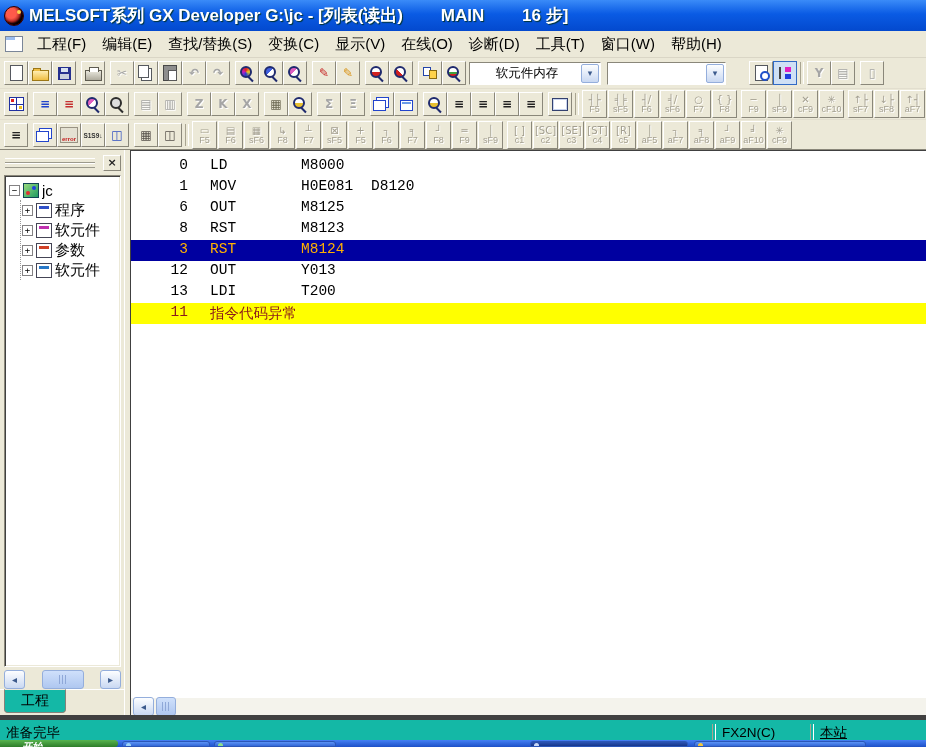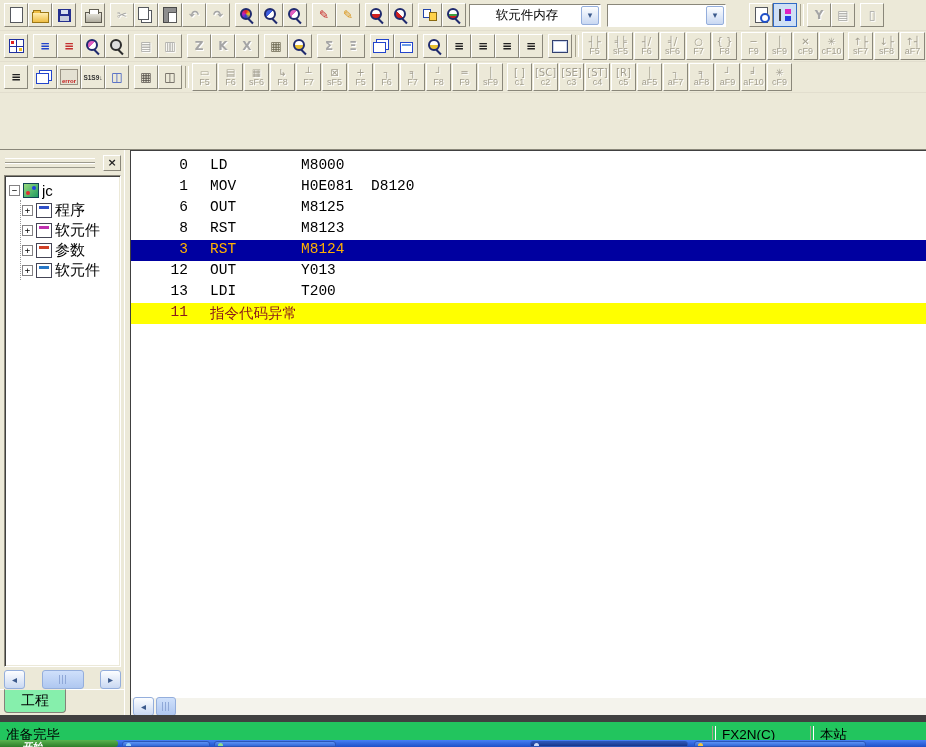--- a/index.html
+++ b/index.html
@@ -105,57 +105,76 @@
   .t-icon.root::after{content:"";position:absolute;right:2px;top:2px;width:4px;height:4px;background:#2040E0;border-radius:50%;}
   .t-icon .mark{position:absolute;left:2px;top:2px;right:2px;height:3px;}
   .tree-label{overflow:hidden;}
   .sb-hscroll{height:20px;margin:2px 3px 0 4px;display:flex;align-items:center;justify-content:space-between;}
   .xp-btn{width:19px;height:17px;background:linear-gradient(#FDFEFF,#C9D8F2);border:1px solid #94AEDC;border-radius:3px;
           display:flex;align-items:center;justify-content:center;color:#3C5A8C;font-size:10px;font-weight:bold;}
   .xp-thumb{width:40px;height:17px;background:linear-gradient(#CFE0FB,#AFC7F0);border:1px solid #94AEDC;border-radius:3px;
             display:flex;align-items:center;justify-content:center;}
   .xp-thumb::after{content:"";width:8px;height:9px;background:repeating-linear-gradient(90deg,#8FA8D8 0 1px,transparent 1px 3px);}
   .sb-tabrow{height:26px;display:flex;align-items:flex-start;padding-left:4px;border-top:1px solid #fff;}
-  .sb-tab{width:60px;height:22px;background:#86efac;border:1px solid #84827A;border-top:1px solid #ECE9D8;
+  .sb-tab{width:60px;height:22px;background:#14b8a6;border:1px solid #84827A;border-top:1px solid #ECE9D8;
           border-radius:0 0 4px 4px;display:flex;align-items:center;justify-content:center;font-size:14px;margin-top:-1px;}
   .splitter{width:5px;flex:0 0 auto;background:#ECE9D8;border-left:1px solid #fff;}
   
   .listwin{flex:1;background:#fff;position:relative;border-top:1px solid #404040;border-left:1px solid #404040;overflow:hidden;}
   .rows{position:absolute;top:5px;left:0;right:0;font-family:"Liberation Mono","DejaVu Sans Mono",monospace;font-size:14.5px;}
   .row{height:21px;position:relative;color:#000;}
   .row .step{position:absolute;left:0;width:57px;text-align:right;top:1px;}
   .row .mn{position:absolute;left:79px;top:1px;white-space:pre;}
   .row .op1{position:absolute;left:170px;top:1px;}
   .row .op2{position:absolute;left:240px;top:1px;}
   .row.selected{background:var(--sel-bg);color:var(--sel-text);box-shadow:0 1px 0 #fff,0 -1px 0 #fff;}
   .row.error{background:var(--err-bg);color:var(--err-text);}
   .list-hscroll{position:absolute;left:0;right:0;bottom:1px;height:17px;background:#F4F3EC;display:flex;align-items:center;}
   
-  .statusbar{position:absolute;left:0;right:0;top:715px;height:25px;background:#22c55e;border-top:7px solid #404040;
+  .statusbar{position:absolute;left:0;right:0;top:715px;height:25px;background:#14b8a6;border-top:5px solid #404040;
              display:flex;align-items:center;font-size:13.5px;}
   .sb-field{padding:0 6px;white-space:nowrap;}
   .sb-ready{flex:1;}
   .sb-div{width:2px;height:17px;border-left:1px solid #A8A490;border-right:1px solid #fff;}
   .sb-plc{width:82px;}
   .sb-station{width:100px;text-decoration:underline;}
   
   .taskbar{position:absolute;left:0;right:0;bottom:0;height:7px;background:linear-gradient(#4480F4,#1E50C8);}
   .start-btn{position:absolute;left:0;top:0;bottom:0;width:96px;background:linear-gradient(#58B44E,#2E7D2A);
              border-radius:0 6px 6px 0;color:#fff;font:bold italic 10px "Liberation Sans",sans-serif;overflow:hidden;padding-left:22px;}
   .task-btn{position:absolute;top:1px;bottom:0;background:linear-gradient(#5B93F6,#3367D6);border-radius:3px 3px 0 0;
             border:1px solid #2B56B8;overflow:hidden;}
   .task-btn.active{background:linear-gradient(#2C55B4,#16368C);}
   .task-btn .dot{position:absolute;left:3px;top:1px;width:5px;height:5px;border-radius:50%;}
 </style>
 </head>
 <body>
 
 <div class="screen">
 
-
+  <div class="titlebar">
+    <span class="app-icon"></span>
+    <span class="title-text">MELSOFT系列 GX Developer G:\jc - [列表(读出)        MAIN        16 步]</span>
+  </div>
+
+  <div class="menubar">
+    <span class="child-icon"></span>
+    <span id="menubar-items" style="display:flex">
+        <span class="menu-item">工程(F)</span>
+        <span class="menu-item">编辑(E)</span>
+        <span class="menu-item">查找/替换(S)</span>
+        <span class="menu-item">变换(C)</span>
+        <span class="menu-item">显示(V)</span>
+        <span class="menu-item">在线(O)</span>
+        <span class="menu-item">诊断(D)</span>
+        <span class="menu-item">工具(T)</span>
+        <span class="menu-item">窗口(W)</span>
+        <span class="menu-item">帮助(H)</span>
+      </span>
+  </div>
 
   <div class="tbrow" id="tb1">
       <span class="tb-btn">
         <span class="ic ic-page"></span>
       </span>
       <span class="tb-btn">
         <span class="ic ic-folder"></span>
       </span>
       <span class="tb-btn">
         <span class="ic ic-save"></span>

